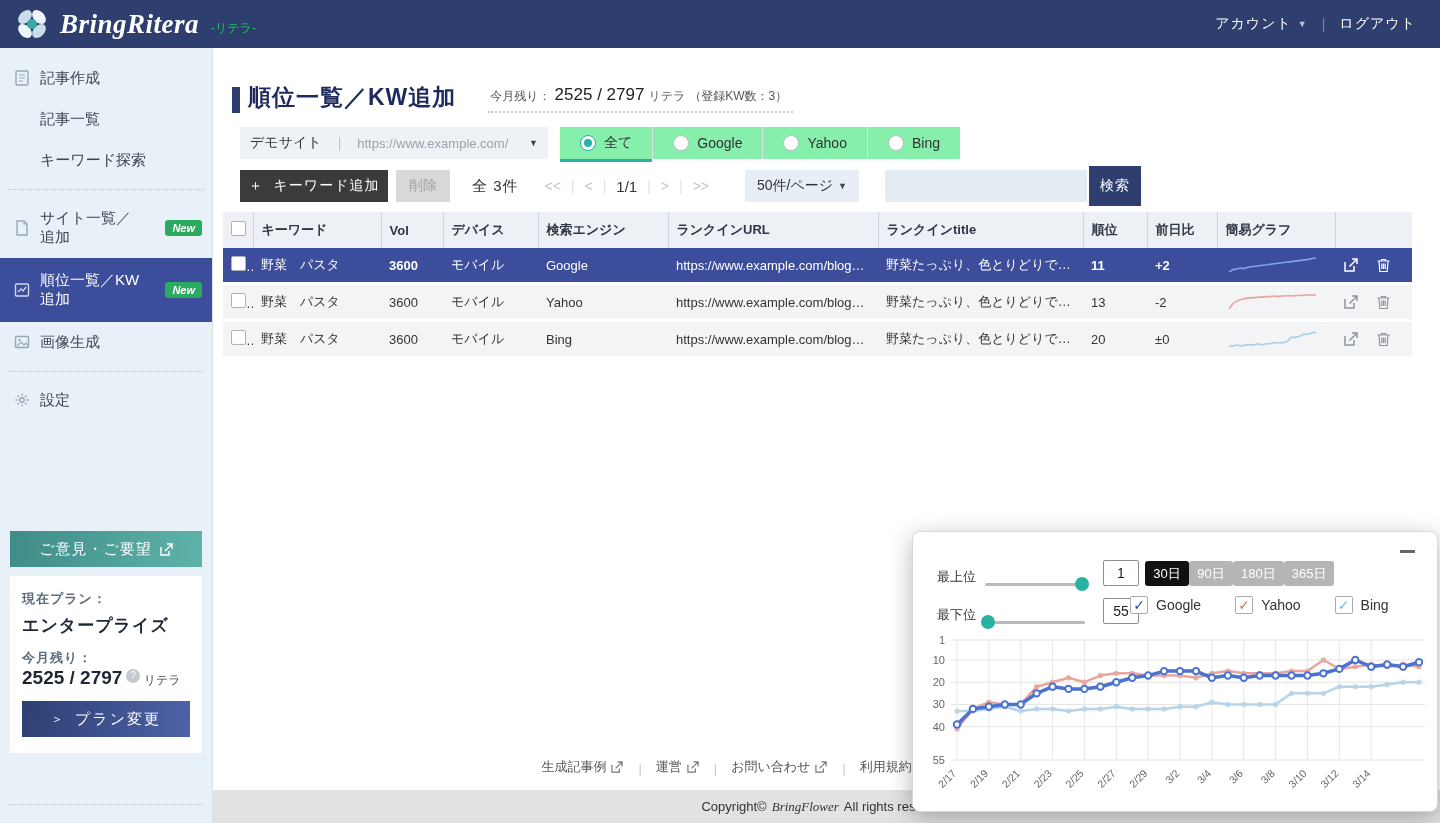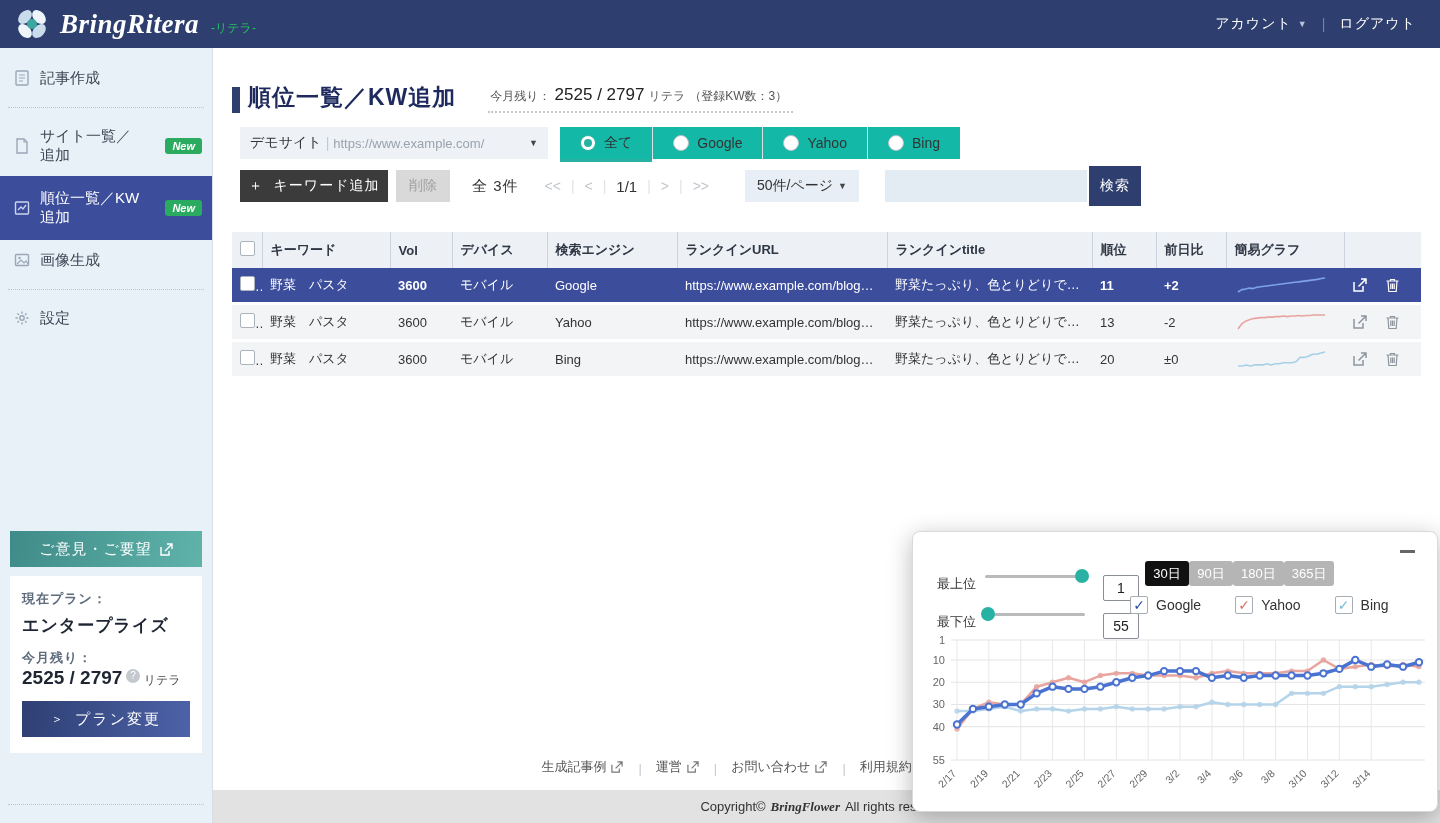--- a/index.html
+++ b/index.html
@@ -53,25 +53,25 @@
   .main { position:absolute; top:48px; left:213px; width:1227px; height:742px; background:#fff; }
   .title-row { position:absolute; top:34px; left:19px; display:flex; align-items:flex-end; }
   .title-bar { width:8px; height:26px; background:#2e3e6e; margin-right:8px; }
   .page-title { font-size:23px; font-weight:bold; color:#1e2a5e; letter-spacing:1px; }
   .quota { margin-left:32px; border-bottom:2px dotted #c5c9ce; padding:0 6px 6px 2px; color:#555;
     font-size:12px; display:flex; align-items:baseline; gap:4px; }
   .quota b { font-size:17px; color:#222; font-weight:normal; }
 
   .filter-row { position:absolute; top:79px; left:27px; display:flex; gap:12px; }
   .site-select { width:308px; height:32px; background:#eef2f7; display:flex; align-items:center;
-    padding:0 10px; gap:4px; font-size:14px; color:#333; cursor:pointer; }
+    padding:0 10px; gap:16px; font-size:14px; color:#333; cursor:pointer; }
   .site-select .url { color:#9aa2ac; font-size:13px; flex:1; white-space:nowrap; overflow:hidden; }
   .site-sep { color:#c2c8cf; }
   .select-caret { color:#444; font-size:9px; }
-  .engine-tabs { display:flex; height:32px; background:#14b8a6; }
+  .engine-tabs { display:flex; height:32px; background:#86efac; }
   .engine-tab { display:flex; align-items:center; gap:8px; padding:0 20px; font-size:14px; color:#333;
     border-right:1px solid #dde1e6; cursor:pointer; position:relative; }
   .engine-tab:last-child { border-right:none; }
   .radio { width:16px; height:16px; border-radius:50%; border:1.5px solid #b9c0c8; background:#fff;
     display:flex; align-items:center; justify-content:center; }
   .engine-tab.selected .radio { border-color:#27b2a4; }
   .engine-tab.selected .radio::after { content:""; width:8px; height:8px; border-radius:50%; background:#27b2a4; }
   .engine-tab.selected::after { content:""; position:absolute; left:0; right:0; bottom:-3px; height:3px; background:#27b2a4; }
 
   .toolbar { position:absolute; top:122px; left:27px; width:1180px; height:32px; display:flex; align-items:center; }
@@ -83,21 +83,21 @@
   .pager .pg-cur { color:#333; font-size:15px; }
   .pager .pg-sep { color:#dfe2e6; }
   .per-page { width:114px; height:32px; background:#e7eef5; display:flex; align-items:center;
     justify-content:space-between; padding:0 12px; font-size:14px; color:#333; margin-left:36px; cursor:pointer; }
   .search-input { width:202px; height:32px; background:#e3ebf3; border:none; margin-left:26px; padding:0 10px;
     font-size:14px; color:#333; outline:none; }
   .btn-search { width:52px; height:40px; background:#2e3e6e; color:#fff; font-size:14px; border:none;
     cursor:pointer; margin-left:2px; letter-spacing:1px; }
 
   
-  .rank-table { position:absolute; top:164px; left:19px; width:1189px; border-collapse:collapse; table-layout:fixed;margin-top:20px; }
+  .rank-table { position:absolute; top:164px; left:10px; width:1189px; border-collapse:collapse; table-layout:fixed; }
   .rank-table th { background:#edf1f6; border-left:1px solid #ccd3df; font-size:13px; color:#2f3744;
     text-align:left; padding:9px 8px; font-weight:bold; white-space:nowrap; overflow:hidden; }
   .rank-table th:first-child { border-left:none; }
   .rank-table td { font-size:13px; color:#333; padding:7px 8px; white-space:nowrap; overflow:hidden;
     text-overflow:ellipsis; border-bottom:3px solid #fff; }
   .rank-table tr.datarow { background:#f3f4f6; cursor:pointer; }
   .rank-table tr.datarow.selected { background:#3c4d9c; }
   .rank-table tr.selected td { color:#fff; }
   .cb { width:15px; height:15px; border:1px solid #aab2bc; background:#fff; display:inline-block; border-radius:2px; }
   .row-actions { display:flex; gap:16px; align-items:center; }
@@ -105,27 +105,27 @@
   tr.selected .act-icon { color:#fff; }
   .spark { display:block; }
 
   
   .footer-links { position:absolute; top:710px; left:0; width:1227px; display:flex; justify-content:center;
     gap:14px; font-size:13px; color:#555; align-items:flex-end; }
   .footer-link { display:flex; align-items:center; gap:5px; cursor:pointer; }
   .flink-sep { color:#c6cacf; }
   .copyright-bar { position:absolute; left:213px; top:790px; width:1227px; height:33px; background:#e2e2e2;
     display:flex; align-items:center; justify-content:center; font-size:13px; color:#333; gap:5px; z-index:5; }
-  .copy-brand { font-family:"Liberation Serif","DejaVu Serif",serif; font-weight:bold; font-style:italic; }
+  .copy-brand { font-family:"Liberation Serif","DejaVu Serif",serif; font-weight:normal; font-style:italic; }
 
   
   .chart-popup { position:absolute; left:912px; top:531px; width:526px; height:281px; background:#fff;
     border:1px solid #d9d9d9; border-radius:8px; box-shadow:0 6px 24px rgba(0,0,0,.28); z-index:40; }
   .minimize-btn { position:absolute; top:18px; right:22px; width:15px; height:3px; background:#666; cursor:pointer; }
-  .slider-row { position:absolute; left:24px; display:flex; align-items:flex-start; height:26px;margin-top:15px; }
+  .slider-row { position:absolute; left:24px; display:flex; align-items:flex-end; height:26px; }
   .slider-row.top { top:28px; } .slider-row.bottom { top:66px; }
   .slider-label { font-size:13px; color:#333; width:42px; }
   .slider-track { position:relative; width:100px; height:3px; background:#b9babc; border-radius:2px; margin:0 6px; }
   .slider-handle { position:absolute; top:-6px; width:14px; height:14px; border-radius:50%; background:#27b2a4; cursor:pointer; }
   .slider-handle.at-right { right:-4px; } .slider-handle.at-left { left:-4px; }
   .slider-input { width:36px; height:26px; border:1px solid #8a8f96; text-align:center; font-size:14px;
     color:#222; margin-left:12px; outline:none; border-radius:2px; }
   .range-btns { position:absolute; left:232px; top:29px; display:flex; gap:0; }
   .range-btn { min-width:44px; height:25px; border:none; border-radius:3px; background:#b5b5b5; color:#fff;
     font-size:13px; cursor:pointer; padding:0 8px; }
@@ -164,20 +164,26 @@
   </header>
 
   <aside class="sidebar">
     <nav id="side-nav" style="padding-top:10px;">
         <div class="side-item">
           <span class="sicon"><svg width="16" height="16" viewBox="0 0 16 16">
               <rect x="2" y="1" width="12" height="14" rx="1" fill="none" stroke="currentColor" stroke-width="1.4"></rect>
               <path d="M5 5h6M5 8h6M5 11h4" stroke="currentColor" stroke-width="1.2"></path>
             </svg></span>
           <span>記事作成</span>
+        </div>
+        <div class="side-item indent">
+          <span>記事一覧</span>
+        </div>
+        <div class="side-item indent">
+          <span>キーワード探索</span>
         </div>
         <div class="side-divider"></div>
         <div class="side-item">
           <span class="sicon"><svg width="16" height="16" viewBox="0 0 16 16">
               <path d="M3 1h7l3 3v11H3z" fill="none" stroke="currentColor" stroke-width="1.4"></path>
               <path d="M10 1v3h3" fill="none" stroke="currentColor" stroke-width="1.2"></path>
             </svg></span>
           <span>サイト一覧／追加</span>
           <span class="new-badge">New</span>
         </div>

